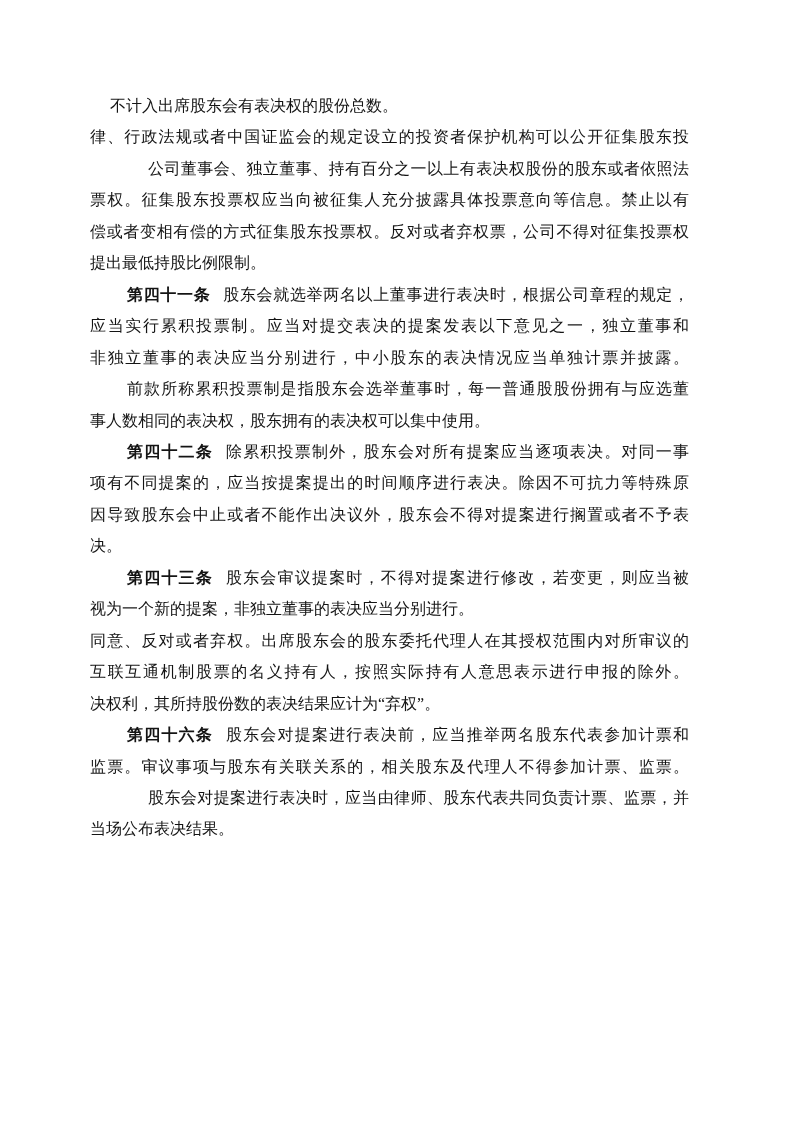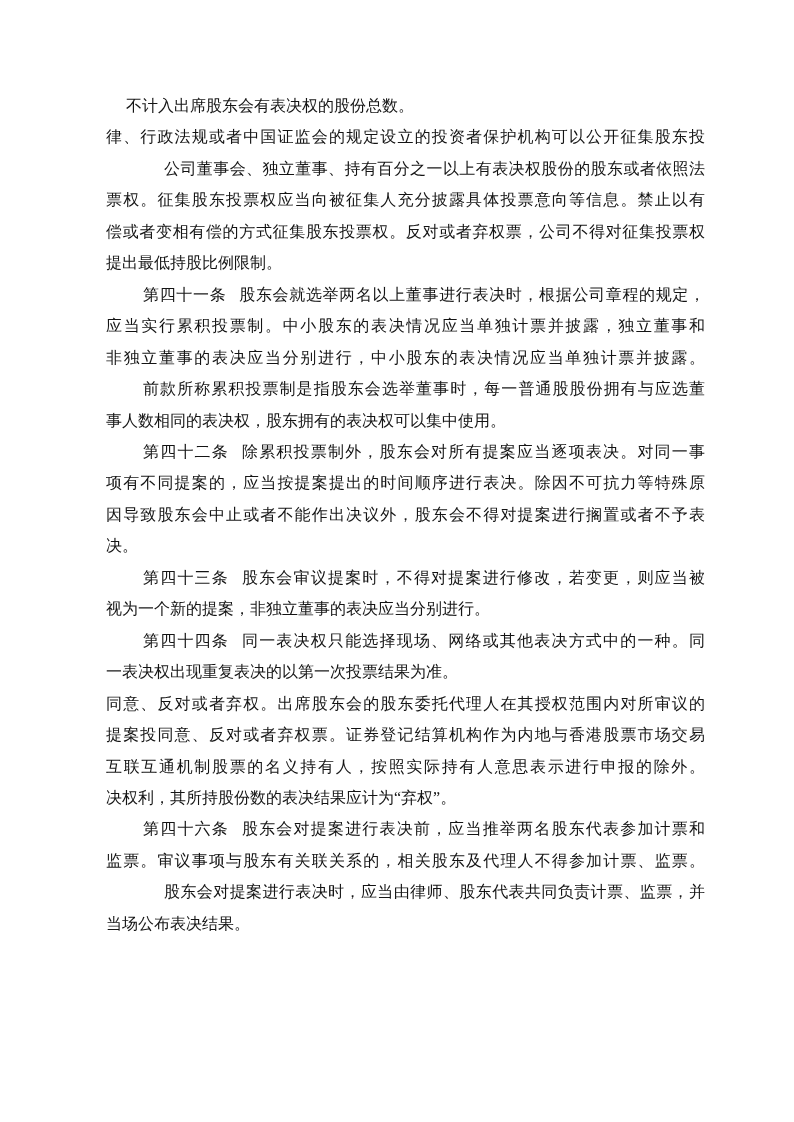--- a/index.html
+++ b/index.html
@@ -10,41 +10,41 @@
   .page {
     position: relative;
     width: 794px;
     height: 1122px;
     background: #ffffff;
     overflow: hidden;
     font-family: "Liberation Serif", "DejaVu Serif", serif;
   }
   .doc {
     position: absolute;
-    left: 106px;
+    left: 90px;
     top: 90px;
     width: 599px;
     font-size: 16px;
     line-height: 31.45px;
     color: #141414;
     letter-spacing: 0;
   }
   .para { margin: 0; padding: 0; }
   .line {
     text-align: justify;
     text-align-last: left;
   }
   
   .jl { text-align-last: justify; }
   
   .ind-s { padding-left: 20px; }  
   .ind-n { padding-left: 37px; }  
   .ind-l { padding-left: 58px; }  
   .hd {
-    font-weight: normal;
+    font-weight: bold;
     margin-right: 13px;
   }
 </style>
 </head>
 <body>
 
 <div class="page">
   <div class="doc">
 
     <div class="para">
@@ -54,49 +54,44 @@
     <div class="para">
       <div class="line jl">律、行政法规或者中国证监会的规定设立的投资者保护机构可以公开征集股东投</div>
       <div class="line ind-l jl">公司董事会、独立董事、持有百分之一以上有表决权股份的股东或者依照法</div>
       <div class="line jl">票权。征集股东投票权应当向被征集人充分披露具体投票意向等信息。禁止以有</div>
       <div class="line jl">偿或者变相有偿的方式征集股东投票权。反对或者弃权票，公司不得对征集投票权</div>
       <div class="line">提出最低持股比例限制。</div>
     </div>
 
     <div class="para">
       <div class="line ind-n jl"><span class="hd">第四十一条</span><span>股东会就选举两名以上董事进行表决时，根据公司章程的规定，</span></div>
-      <div class="line jl">应当实行累积投票制。中小股东的表决情况应当单独计票并披露，独立董事和</div>
+      <div class="line jl">应当实行累积投票制。应当对提交表决的提案发表以下意见之一，独立董事和</div>
       <div class="line jl">非独立董事的表决应当分别进行，中小股东的表决情况应当单独计票并披露。</div>
     </div>
 
     <div class="para">
       <div class="line ind-n jl">前款所称累积投票制是指股东会选举董事时，每一普通股股份拥有与应选董</div>
       <div class="line">事人数相同的表决权，股东拥有的表决权可以集中使用。</div>
     </div>
 
     <div class="para">
       <div class="line ind-n jl"><span class="hd">第四十二条</span><span>除累积投票制外，股东会对所有提案应当逐项表决。对同一事</span></div>
       <div class="line jl">项有不同提案的，应当按提案提出的时间顺序进行表决。除因不可抗力等特殊原</div>
       <div class="line jl">因导致股东会中止或者不能作出决议外，股东会不得对提案进行搁置或者不予表</div>
       <div class="line">决。</div>
     </div>
 
     <div class="para">
       <div class="line ind-n jl"><span class="hd">第四十三条</span><span>股东会审议提案时，不得对提案进行修改，若变更，则应当被</span></div>
       <div class="line">视为一个新的提案，非独立董事的表决应当分别进行。</div>
     </div>
 
-    <div class="para">
-      <div class="line ind-n jl"><span class="hd">第四十四条</span><span>同一表决权只能选择现场、网络或其他表决方式中的一种。同</span></div>
-      <div class="line">一表决权出现重复表决的以第一次投票结果为准。</div>
-    </div>
 
     <div class="para">
       <div class="line jl">同意、反对或者弃权。出席股东会的股东委托代理人在其授权范围内对所审议的</div>
-      <div class="line jl">提案投同意、反对或者弃权票。证券登记结算机构作为内地与香港股票市场交易</div>
       <div class="line jl">互联互通机制股票的名义持有人，按照实际持有人意思表示进行申报的除外。</div>
     </div>
 
     <div class="para">
       <div class="line">决权利，其所持股份数的表决结果应计为“弃权”。</div>
     </div>
 
     <div class="para">
       <div class="line ind-n jl"><span class="hd">第四十六条</span><span>股东会对提案进行表决前，应当推举两名股东代表参加计票和</span></div>
       <div class="line jl">监票。审议事项与股东有关联关系的，相关股东及代理人不得参加计票、监票。</div>

